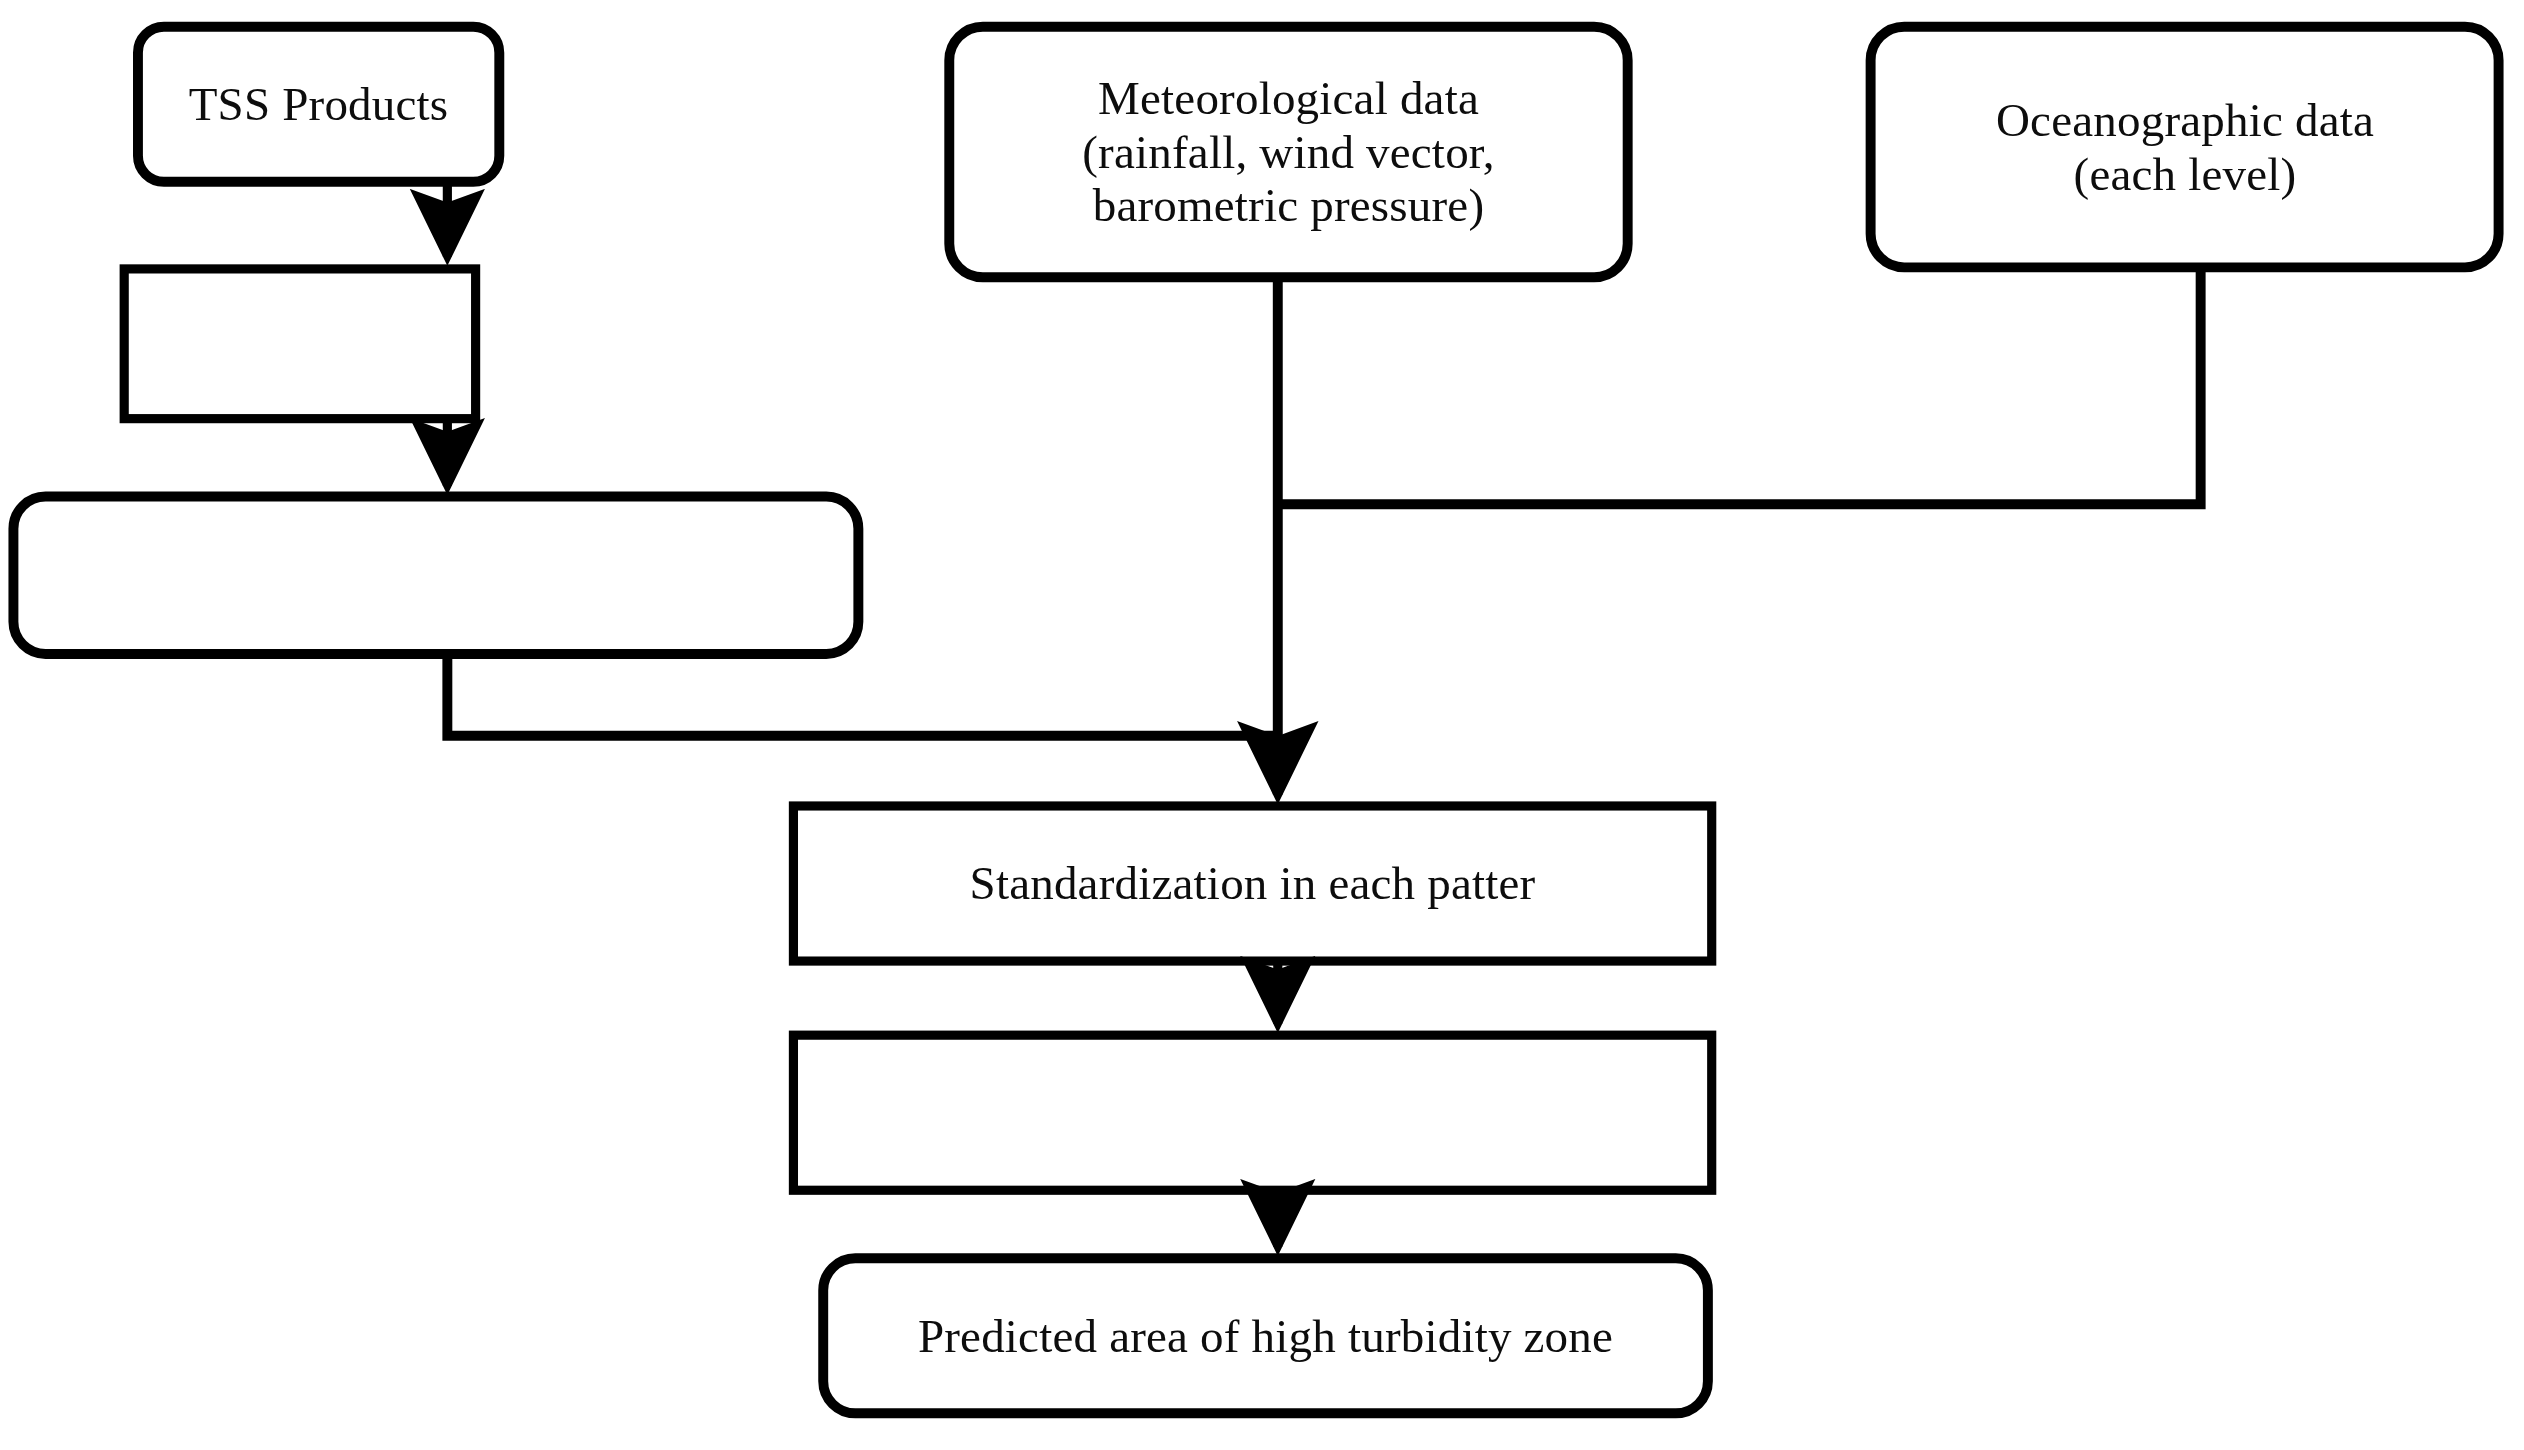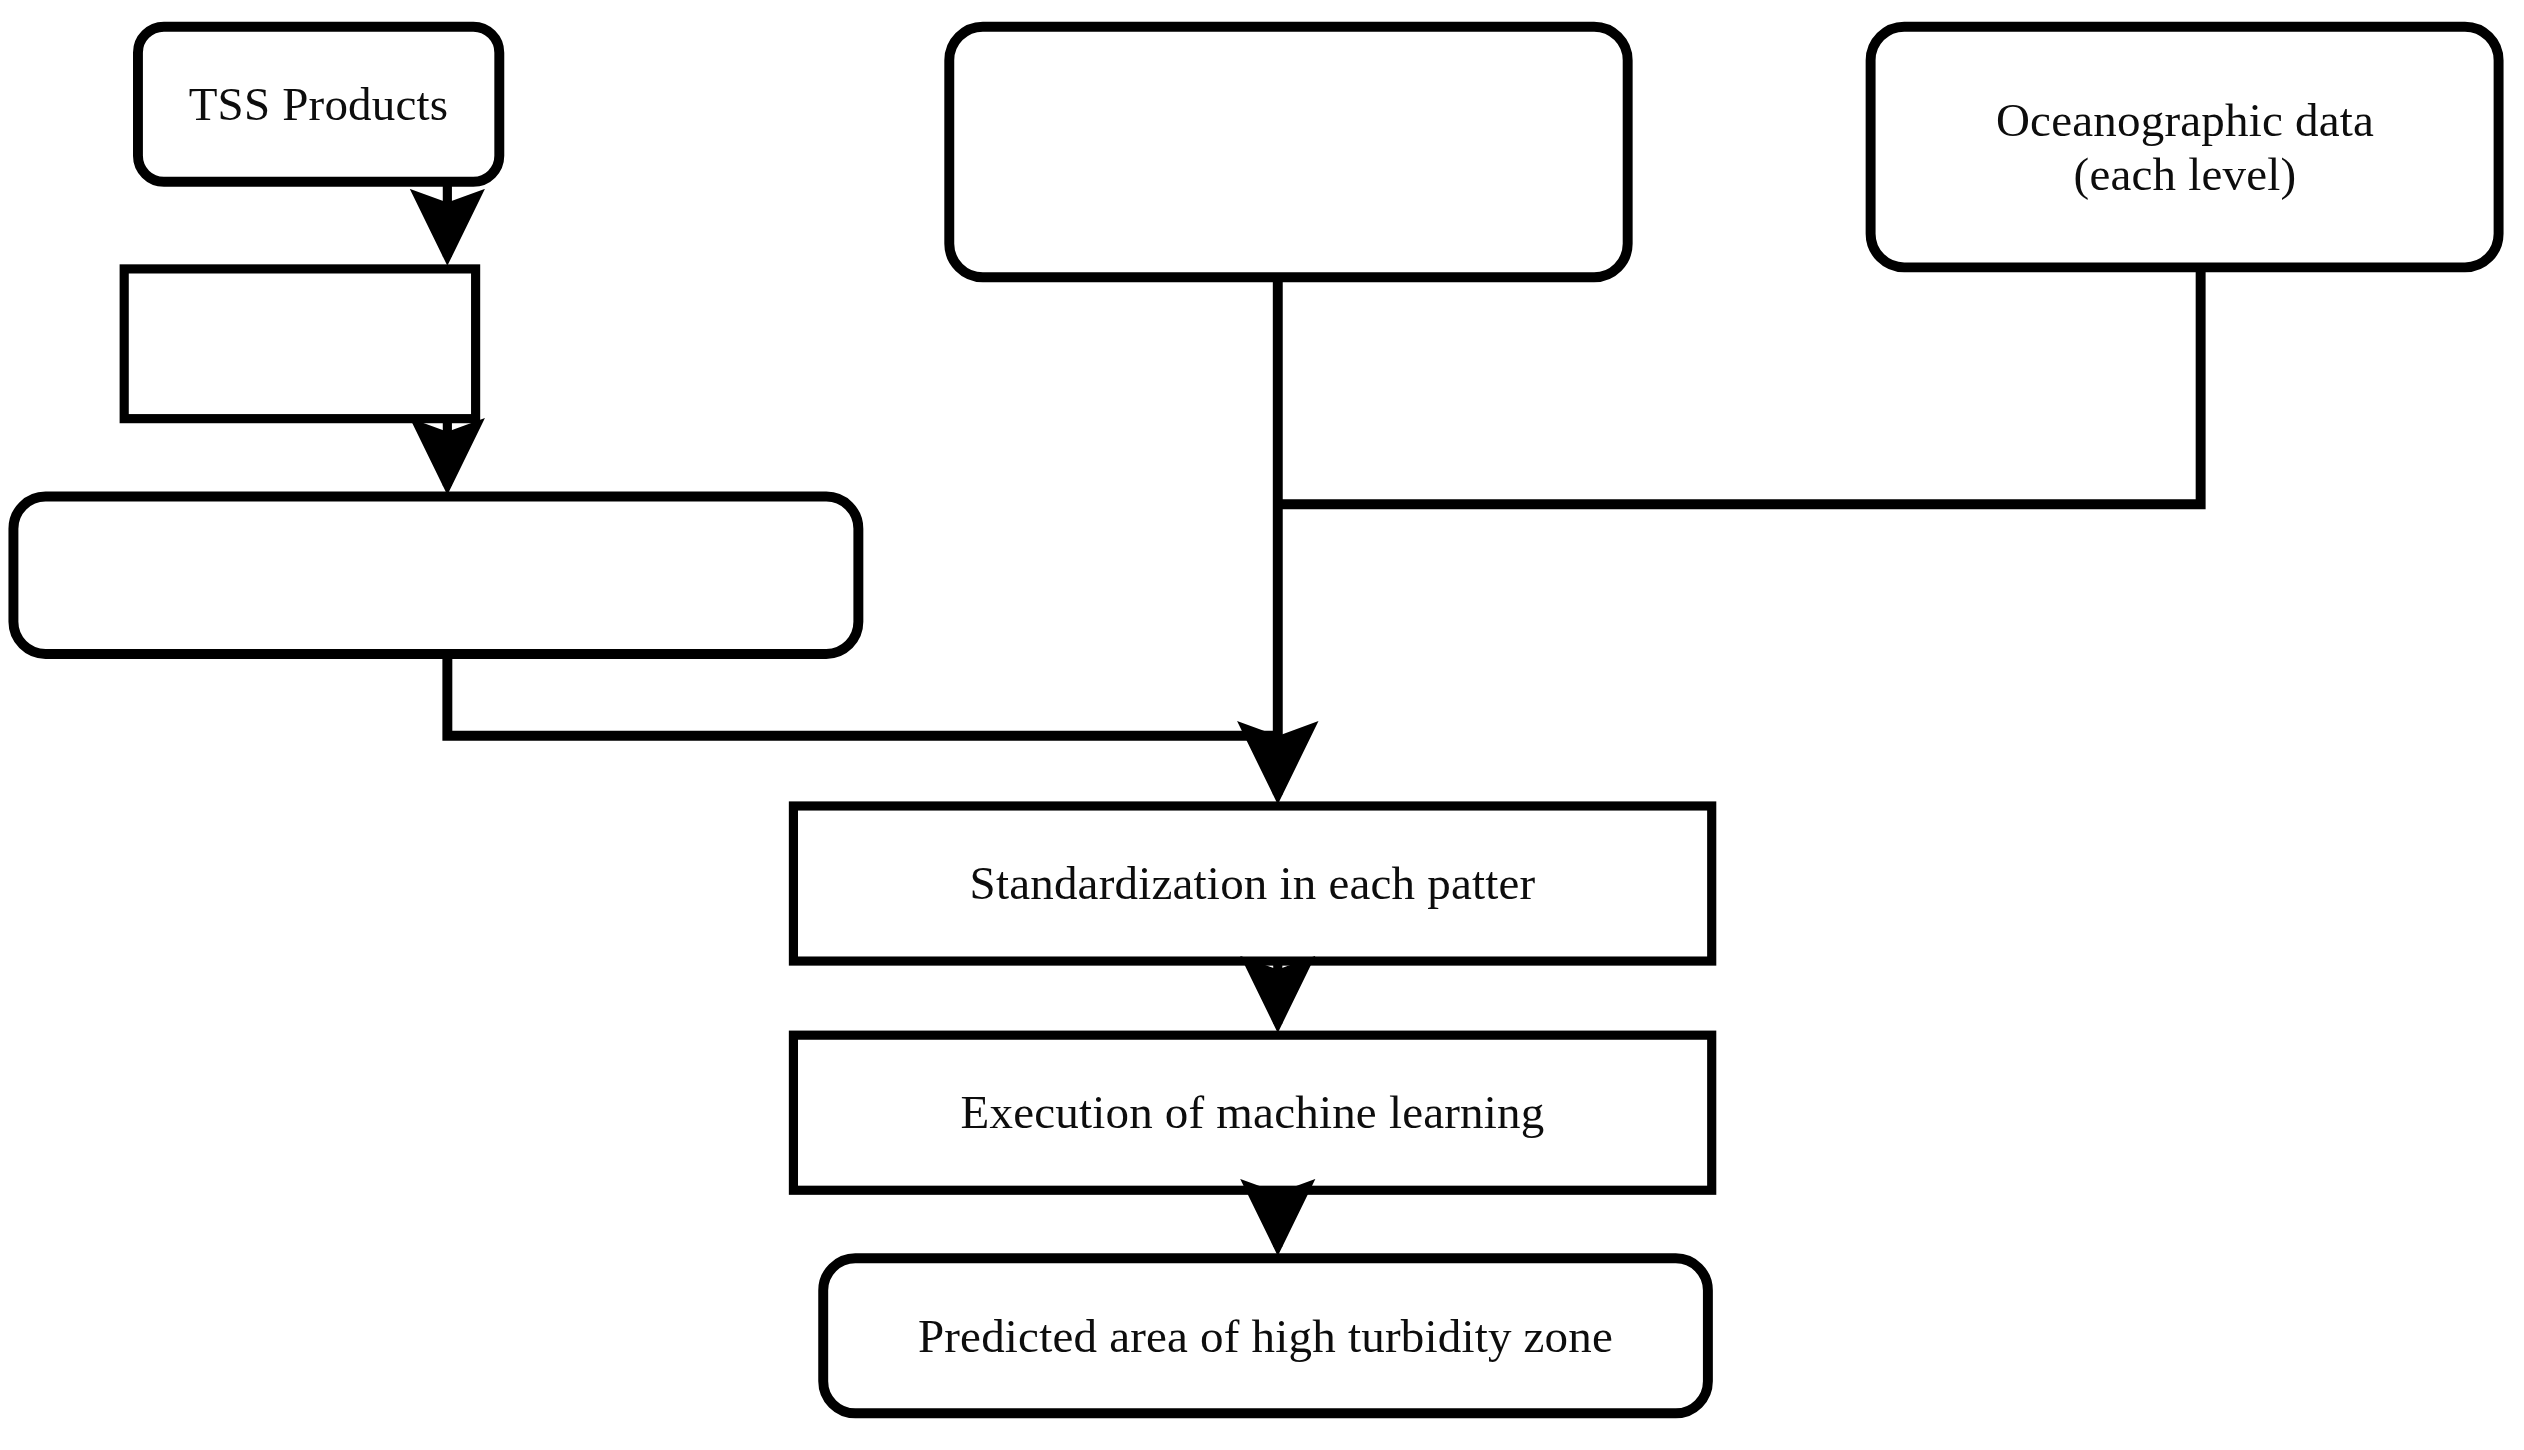--- a/index.html
+++ b/index.html
@@ -81,24 +81,26 @@
 
     <line x1="1672" y1="1261" x2="1672" y2="1340" stroke="#000000" stroke-width="12" marker-end="url(#arrowhead)"></line>
 
     <line x1="1672" y1="1561" x2="1672" y2="1632" stroke="#000000" stroke-width="12" marker-end="url(#arrowhead)"></line>
   </svg>
 
   <div class="node-label" style="left:138px; top:27px; width:361px; height:155px;">TSS Products</div>
 
 
 
+  <div class="node-label" style="left:949px; top:27px; width:679px; height:251px;">Meteorological data
+(rainfall, wind vector,
+barometric pressure)</div>
 
   <div class="node-label" style="left:1871px; top:27px; width:628px; height:241px;">Oceanographic data
 (each level)</div>
 
   <div class="node-label" style="left:793px; top:806px; width:919px; height:155px;">Standardization in each patter</div>
 
-  <div class="node-label" style="left:793px; top:1035px; width:919px; height:155px;">Execution of machine learning</div>
 
   <div class="node-label" style="left:823px; top:1259px; width:885px; height:155px;">Predicted area of high turbidity zone</div>
 
 </div>
 
 
 </body></html>

